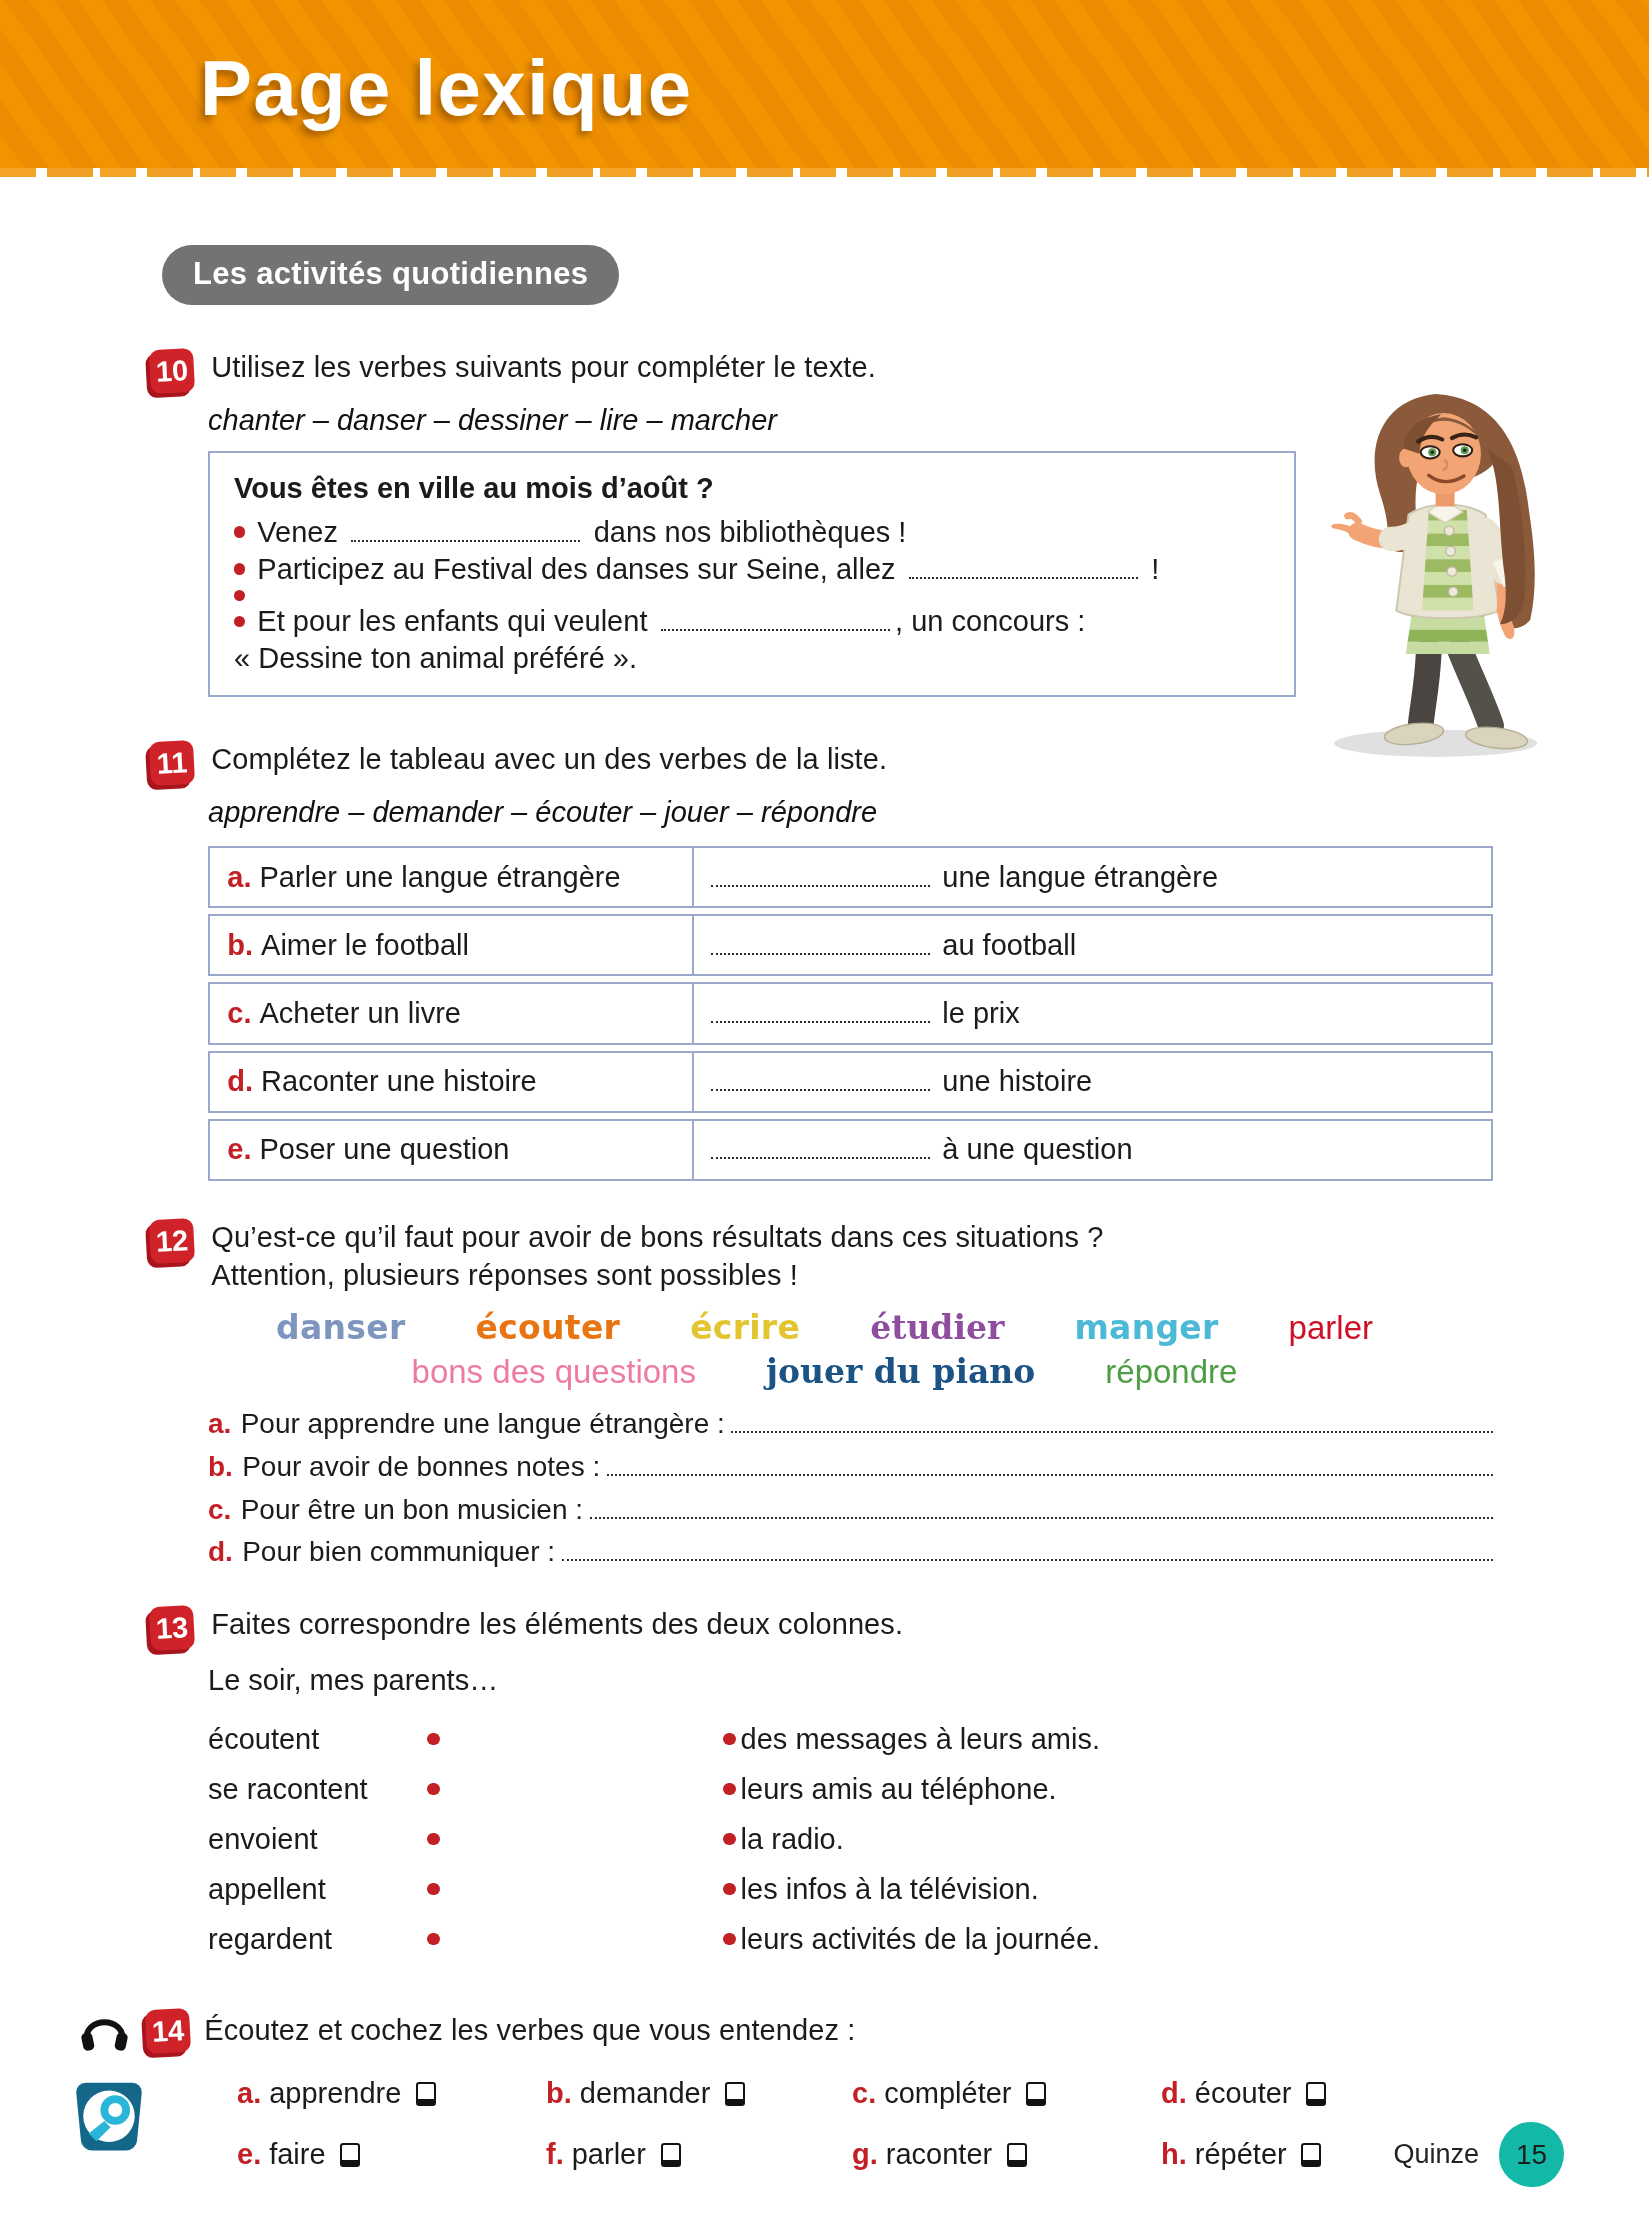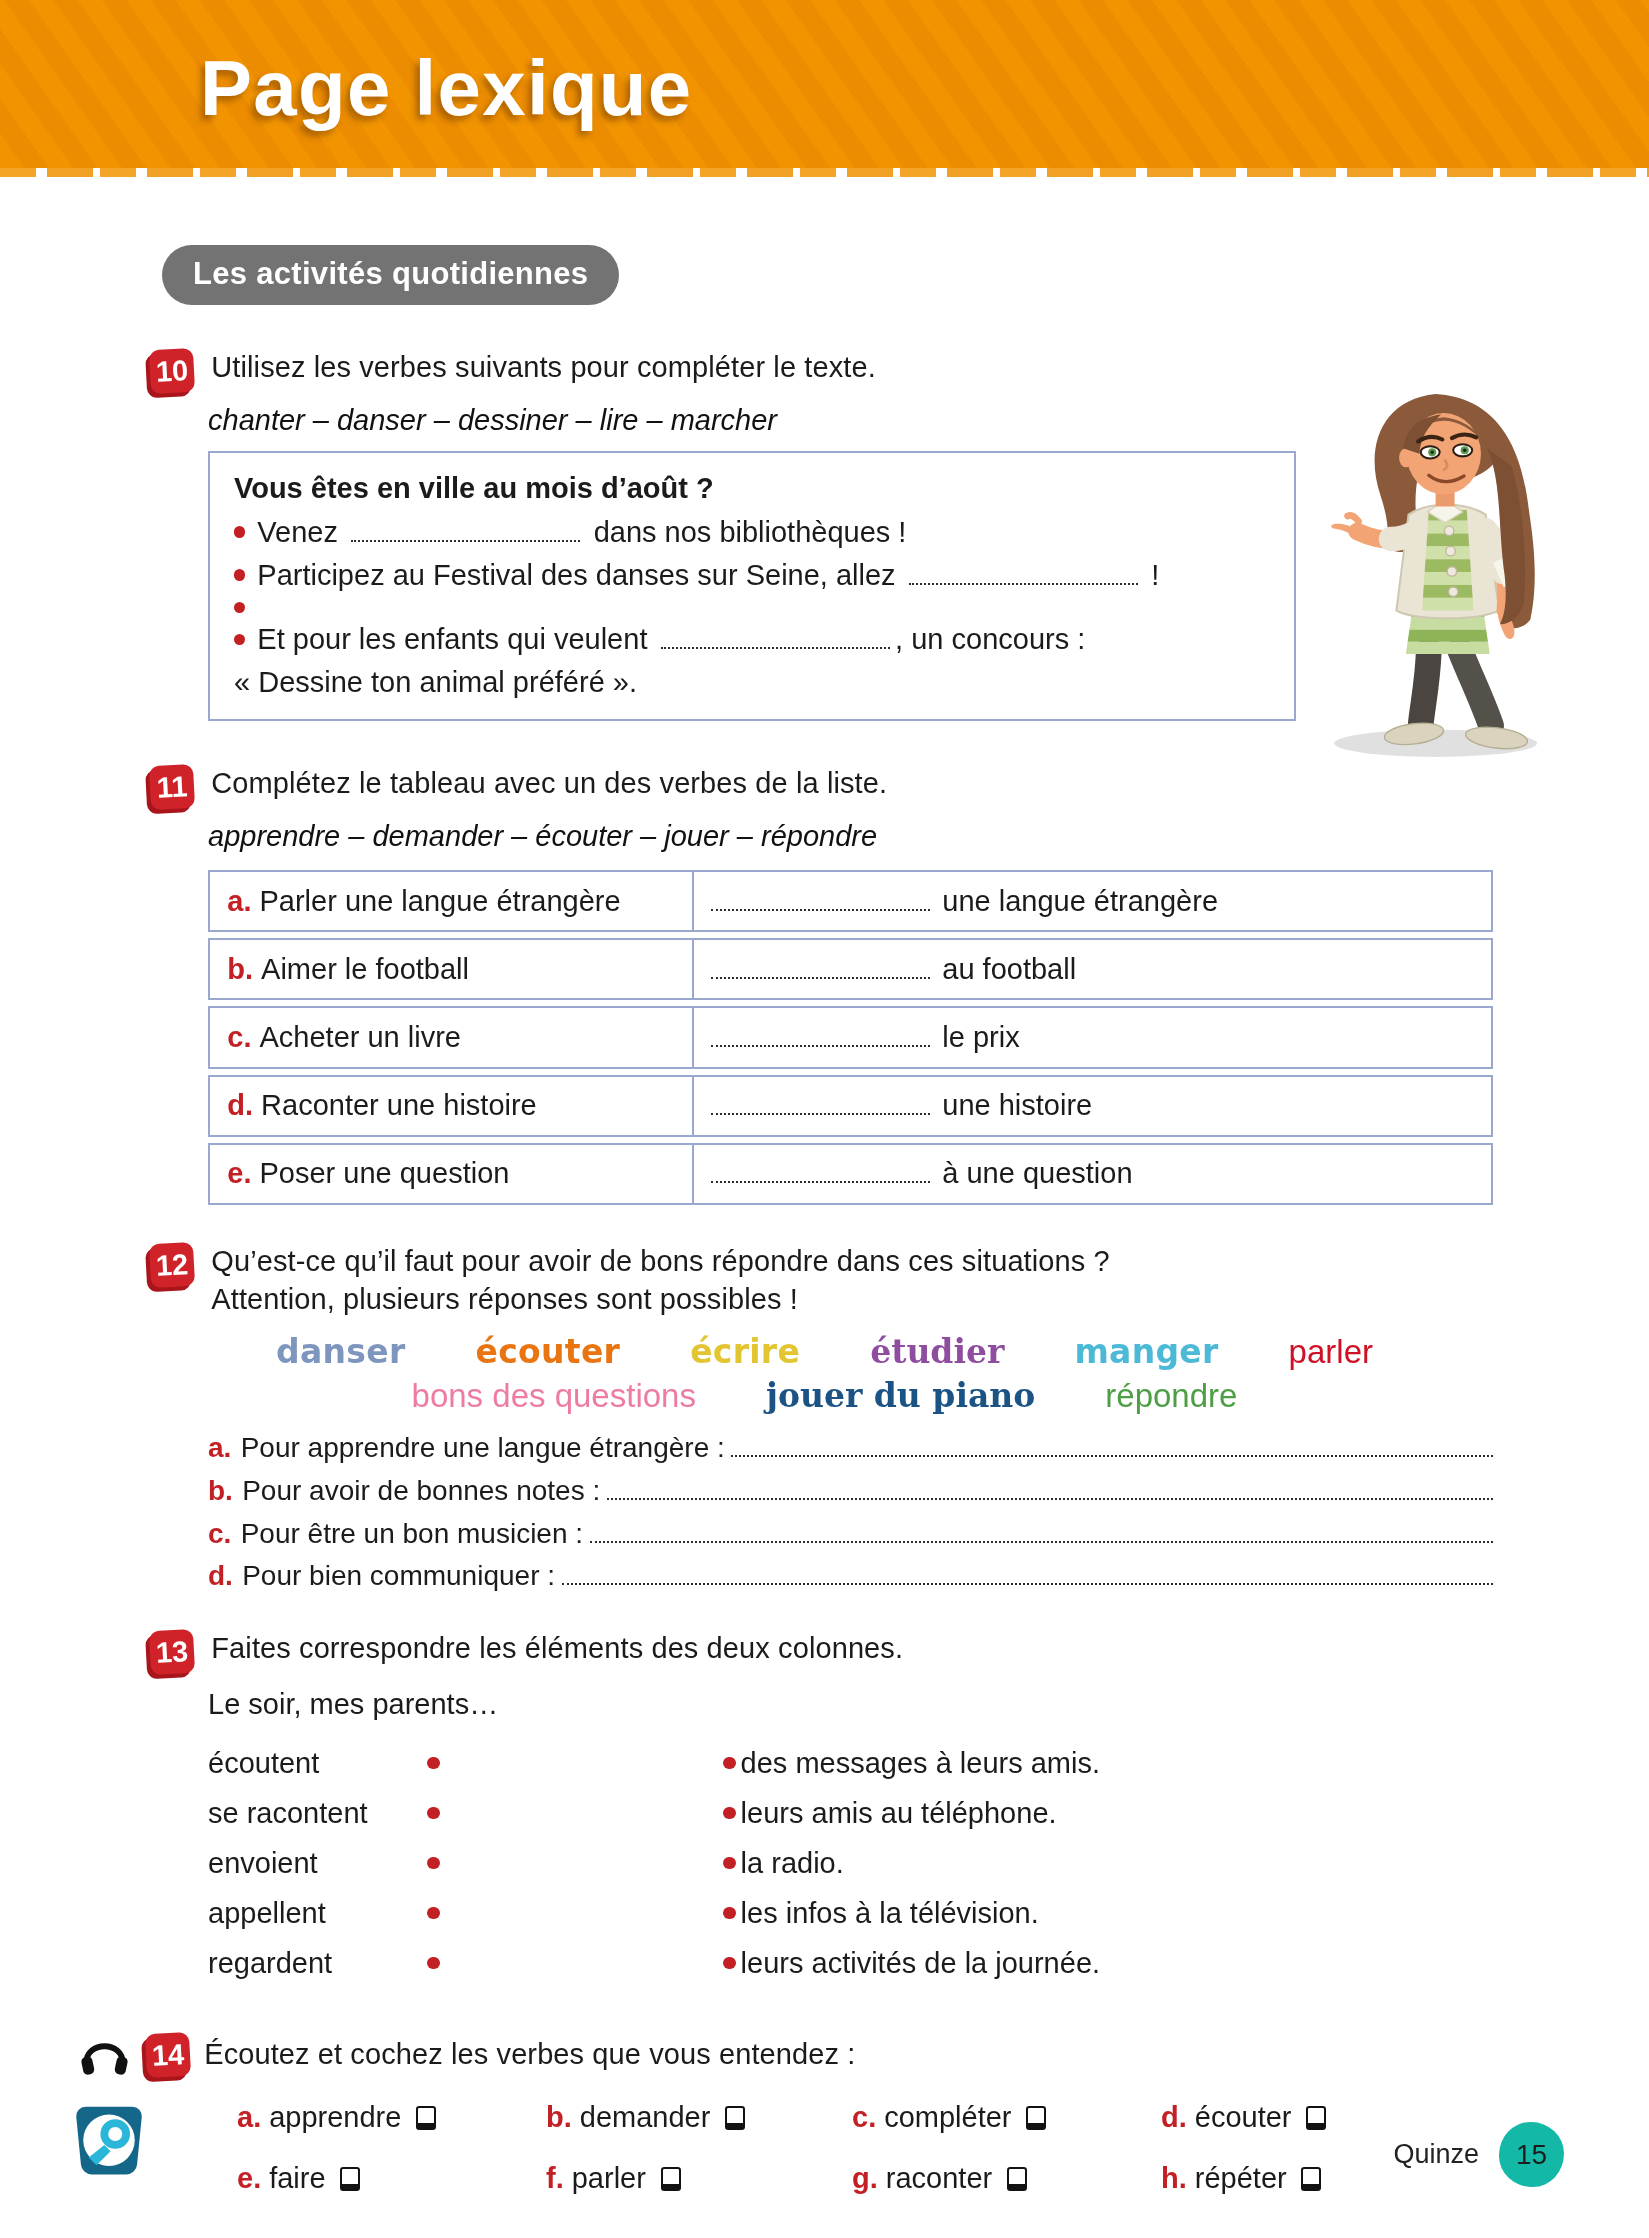--- a/index.html
+++ b/index.html
@@ -32,21 +32,21 @@
   .letter { color:#c32026; font-weight:800; }
 
   
   .dots { display:inline-block; width:229px; height:.72em; border-bottom:2.7px dotted #2c2c2c; margin:0 5.3px; }
   .dots-fill { flex:1; height:.72em; border-bottom:2.7px dotted #2c2c2c; margin-left:6.7px; }
 
   
   .text-box { margin:14.6px 0 0 208px; width:1088px; border:2.7px solid #9aa8cd; background:#fff;
     padding:18.6px 20px 20px 24px; }
   .box-heading { font-size:29px; font-weight:800; margin-bottom:10.6px; }
-  .box-line { list-style:none; display:flex; align-items:flex-end; gap:12px; margin:10px 0; font-size:29px; }
+  .box-line { list-style:none; display:flex; align-items:flex-end; gap:12px; margin:4px 0; font-size:29px; }
   .bullet-dot { flex:none; width:11.3px; height:11.3px; border-radius:50%; background:#c32026; align-self:center; }
   .closing { font-size:29px; margin-top:2.7px; }
 
   .girl { position:absolute; top:386px; right:97px; width:226px; height:379px; }
 
   
   .vtable { margin:17.3px 156px 0 208px; }
   .trow { display:flex; border:2px solid #9aa8cd; background:#fff; margin-bottom:6px; }
   .tcell { padding:12.6px 17.3px; font-size:29px; display:flex; align-items:baseline; }
   .tcell.left { width:484px; flex:none; border-right:2px solid #9aa8cd; gap:8px; }
@@ -240,21 +240,21 @@
           <div class="tcell right"><span class="dots"></span>à une question</div>
         </div>
       </div>
   </section>
 
   
   <section class="exercise" style="margin-top:37px;">
     <div class="ex-head">
       <span class="num-badge">12</span>
       <div>
-        <h2 class="ex-title">Qu’est-ce qu’il faut pour avoir de bons répondre dans ces situations ?</h2>
+        <h2 class="ex-title">Qu’est-ce qu’il faut pour avoir de bons résultats dans ces situations ?</h2>
         <h2 class="ex-title">Attention, plusieurs réponses sont possibles !</h2>
       </div>
     </div>
     <div id="ex12-cloud">
         <div class="word-row"><span class="cloud-word round" style="color: rgb(126, 150, 190);">danser</span><span class="cloud-word round" style="color: rgb(232, 117, 17);">écouter</span><span class="cloud-word round" style="color: rgb(227, 196, 49);">écrire</span><span class="cloud-word script" style="color: rgb(143, 77, 159);">étudier</span><span class="cloud-word round" style="color: rgb(76, 185, 215);">manger</span><span class="cloud-word plain" style="color: rgb(206, 17, 38);">parler</span></div>
         <div class="word-row"><span class="cloud-word plain" style="color: rgb(238, 123, 164);">bons des questions</span><span class="cloud-word script" style="color: rgb(27, 83, 133);">jouer du piano</span><span class="cloud-word plain" style="color: rgb(77, 158, 69);">répondre</span></div>
       </div>
     <div class="ex12-items" id="ex12-items">
         <div class="ex12-item">
           <span class="letter">a.</span>

